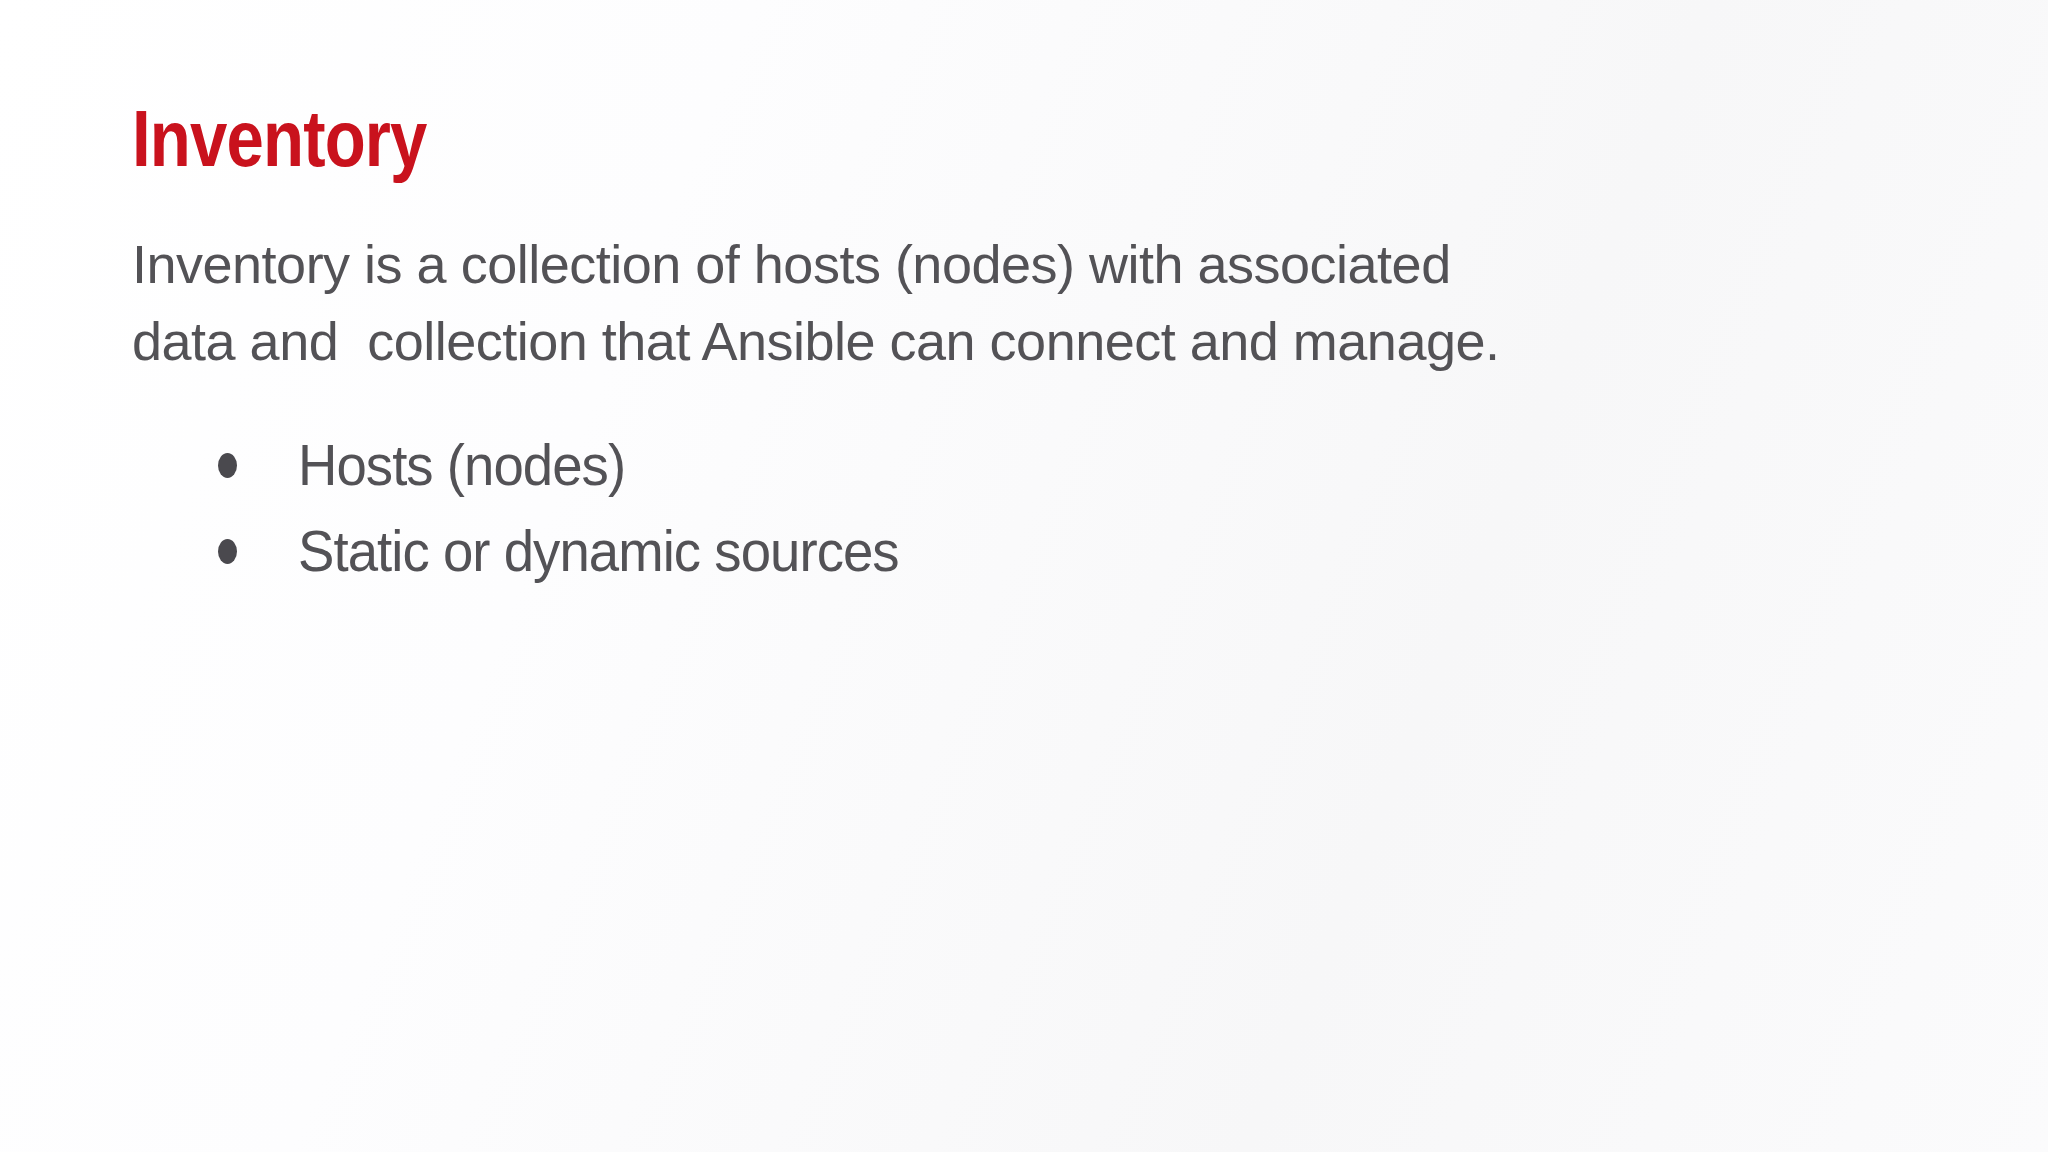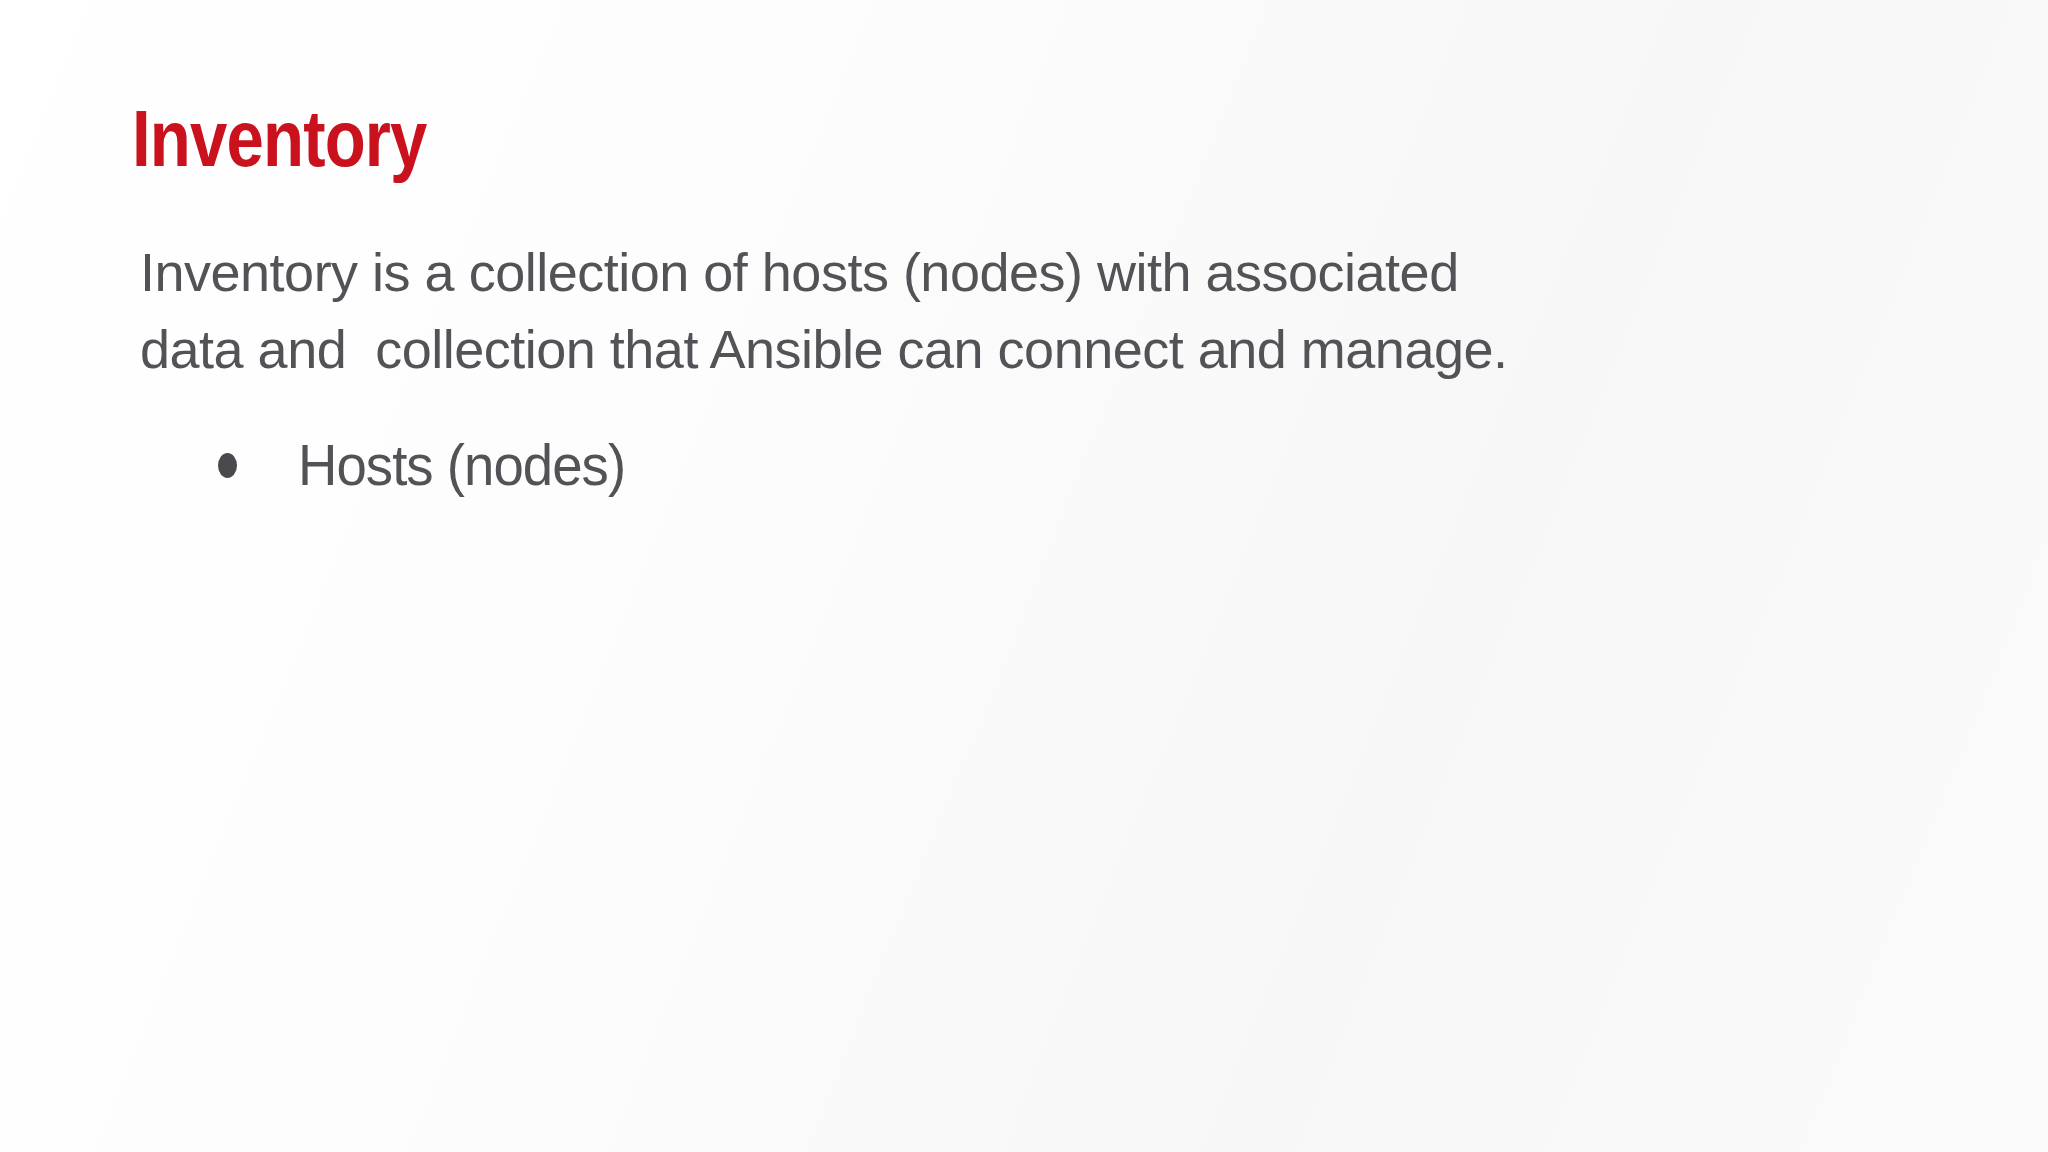--- a/index.html
+++ b/index.html
@@ -29,21 +29,21 @@
     color: var(--title-red, #c9121d);
     transform: scaleX(0.85);
     transform-origin: left center;
     letter-spacing: -1px;
     white-space: nowrap;
   }
   .intro-paragraph {
     position: absolute;
     left: 132px;
     top: 226px;
-    margin: 8px;
+    margin: 0;
     font-size: 54px;
     line-height: 77px;
     color: var(--body-gray, #535256);
     letter-spacing: -0.5px;
   }
   .intro-line {
     display: block;
     white-space: pre-wrap;
   }
   .bullet-list {
@@ -90,15 +90,19 @@
   <p class="intro-paragraph">
     <span class="intro-line">Inventory is a collection of hosts (nodes) with associated</span>
     <span class="intro-line">data and  collection that Ansible can connect and manage.</span>
   </p>
 
   <ul class="bullet-list">
     <li class="bullet-item">
       <span class="bullet-dot"></span>
       <span class="bullet-label">Hosts (nodes)</span>
     </li>
+    <li class="bullet-item">
+      <span class="bullet-dot"></span>
+      <span class="bullet-label">Static or dynamic sources</span>
+    </li>
   </ul>
 
 </div>
 
 </body></html>

